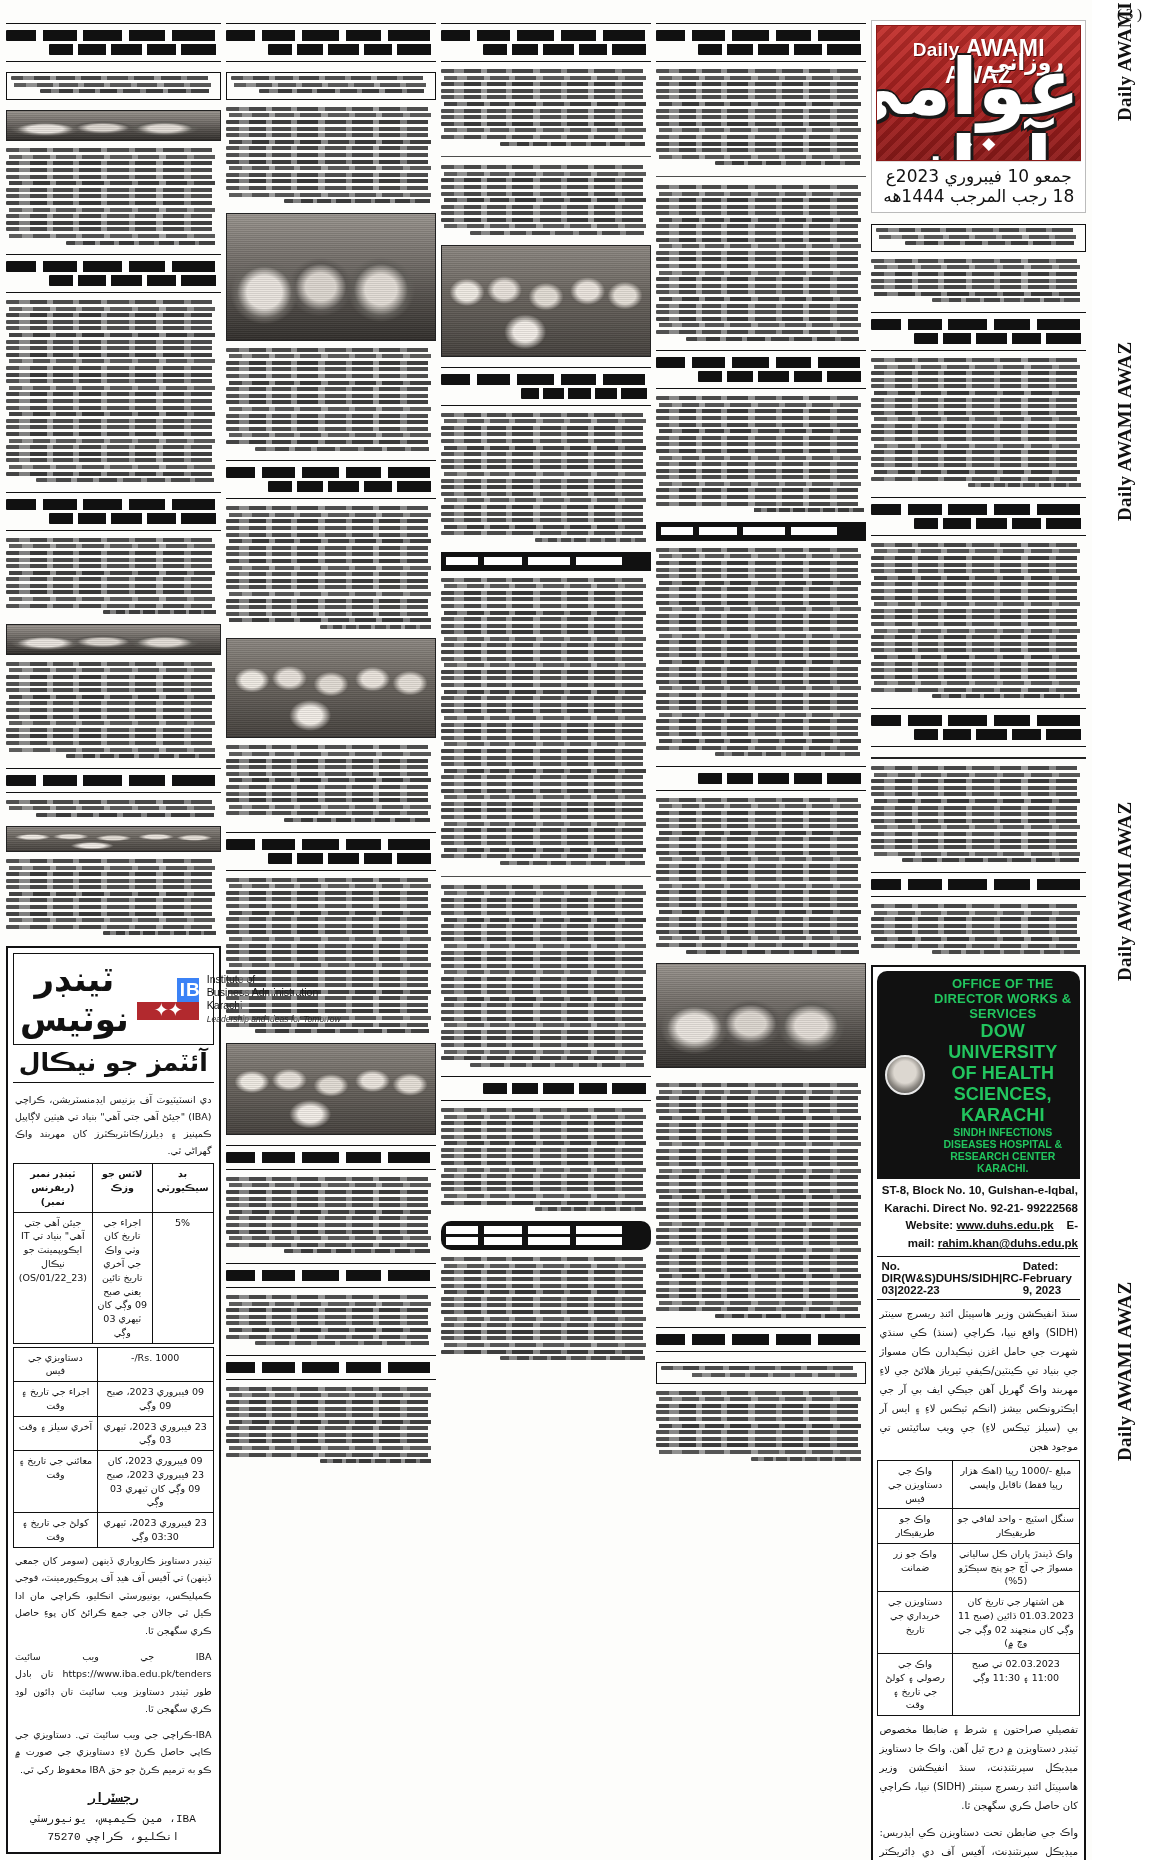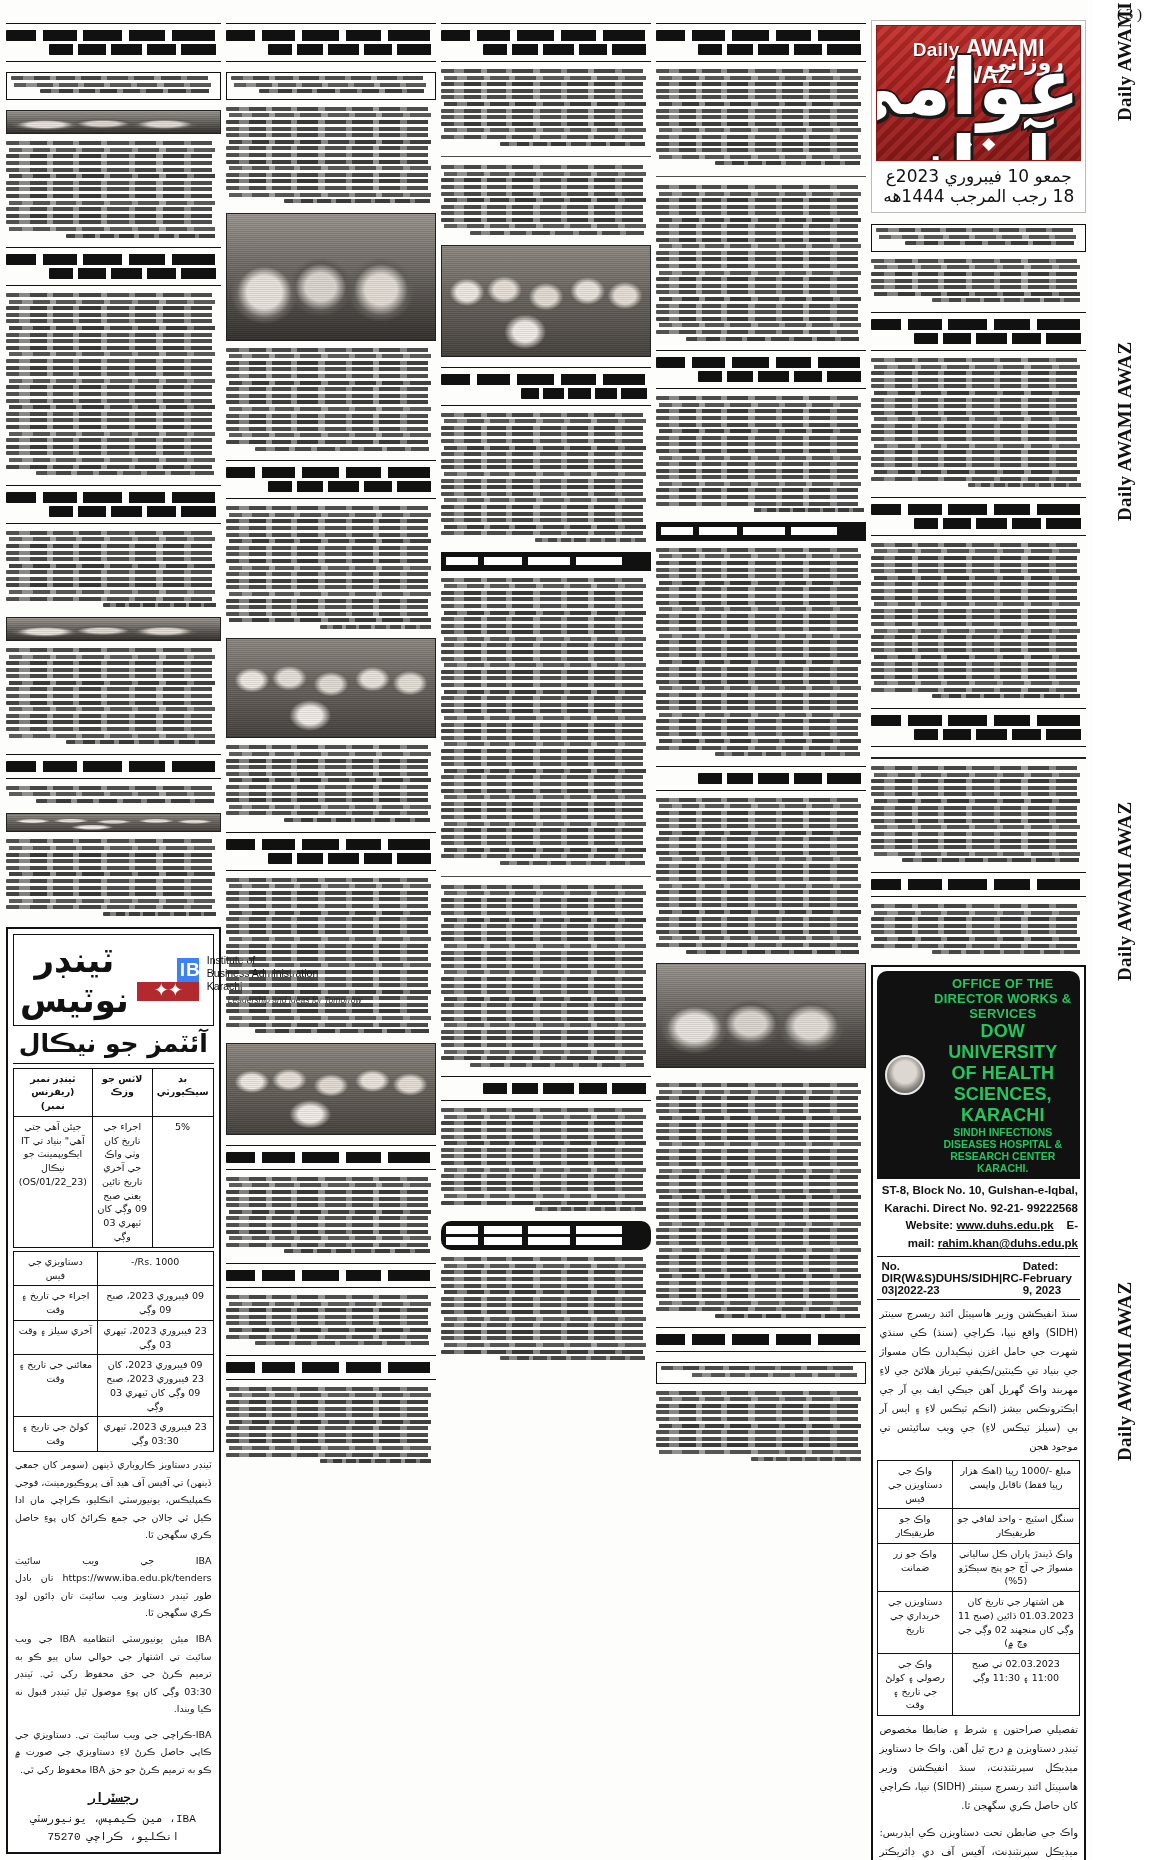--- a/index.html
+++ b/index.html
@@ -191,21 +191,21 @@
     margin-left:40px;
   }
   .iba-mark {
     background:#b2292e; color:#fff; text-align:center; font-size:18px; padding:0 0 2px;
     line-height:.9; letter-spacing:-1px;
   }
   .iba-name {
     flex:0 0 auto; font-family:"Liberation Sans", sans-serif;
     font-size:10.5px; line-height:1.25; color:#111;
   }
-  .iba-tag { font-style:italic; font-size:8.5px; color:#333; margin-top:2px;margin-left:21px; }
+  .iba-tag { font-style:italic; font-size:8.5px; color:#333; margin-top:2px; }
   .ad-title {
     flex:1 1 auto; text-align:center; direction:rtl;
     font-size:34px; font-weight:bold; font-family:"DejaVu Sans", sans-serif;
   }
   .ad-sub {
     text-align:center; direction:rtl; font-size:25px; font-weight:bold;
     font-family:"DejaVu Sans", sans-serif; border-bottom:1.6px solid #111;
     padding:3px 0 5px; margin-bottom:4px;
   }
   table.tbl { width:100%; border-collapse:collapse; direction:rtl; font-size:9.5px; }
@@ -1202,20 +1202,21 @@
             <div class="iba-name">
               <div>Institute of</div>
               <div>Business Administration</div>
               <div>Karachi</div>
               <div class="iba-tag">Leadership and Ideas for Tomorrow</div>
             </div>
           </div>
 
           <div class="ad-sub">آئٽمز جو نيڪال</div>
 
+          <div class="duhs-body" style="font-size:9.5px;line-height:1.8">دي انسٽيٽيوٽ آف بزنيس ايڊمنسٽريشن، ڪراچي (IBA) "جيئڻ آهي جتي آهي" بنياد تي هيٺين لاڳاپيل ڪمپنيز ۽ ڊيلرز/ڪانٽريڪٽرز کان مهربند واڪ گهراڻي ٿي.</div>
 
           <table class="tbl">
             <thead>
               <tr>
                 <th style="width:20%">بد سيڪيورٽي</th>
                 <th style="width:40%">لاٽس جو وزڪ</th>
                 <th style="width:40%">ٽينڊر نمبر (ريفرنس نمبر)</th>
               </tr>
             </thead>
             <tbody>
@@ -1247,21 +1248,20 @@
               </tr>
               <tr>
                 <td>23 فيبروري 2023، ٽيهري 03:30 وڳي</td>
                 <td>کولڻ جي تاريخ ۽ وقت</td>
               </tr>
             </tbody>
           </table>
 
           <div class="duhs-body" style="font-size:9.5px;line-height:1.85">ٽينڊر دستاويز ڪاروباري ڏينهن (سومر کان جمعي ڏينهن) تي آفيس آف هيڊ آف پروڪيورمينٽ، فوجي ڪمپليڪس، يونيورسٽي انڪليو، ڪراچي مان ادا ڪيل ٿي جالان جي جمع ڪرائڻ کان پوءِ حاصل ڪري سگهجن ٿا.</div>
           <div class="duhs-body" style="font-size:9.5px;line-height:1.85">IBA جي ويب سائيٽ https://www.iba.edu.pk/tenders تان بادل طور ٽينڊر دستاويز ويب سائيٽ تان ڊائون لوڊ ڪري سگهجن ٿا.</div>
-          <div class="duhs-body" style="font-size:9.5px;line-height:1.85">IBA ميئن يونيورسٽي انتظاميه IBA جي ويب سائيٽ تي اشتهار جي حوالي سان ٻيو ڪو به ترميم ڪرڻ جي حق محفوظ رکي ٿي. ٽينڊر 03:30 وڳي کان پوءِ موصول ٿيل ٽينڊر قبول نه ڪيا ويندا.</div>
           <div class="duhs-body" style="font-size:9.5px;line-height:1.85">IBA-ڪراچي جي ويب سائيٽ تي. دستاويزي جي ڪاپي حاصل ڪرڻ لاءِ دستاويزي جي صورت ۾ ڪو به ترميم ڪرڻ جو حق IBA محفوظ رکي ٿي.</div>
 
           <div class="ad-foot">
             <div class="u">رجسٽرار</div>
             <div>IBA، مين ڪيمپس، يونيورسٽي انڪليو، ڪراچي 75270</div>
 
           </div>
 
         </div>
 

